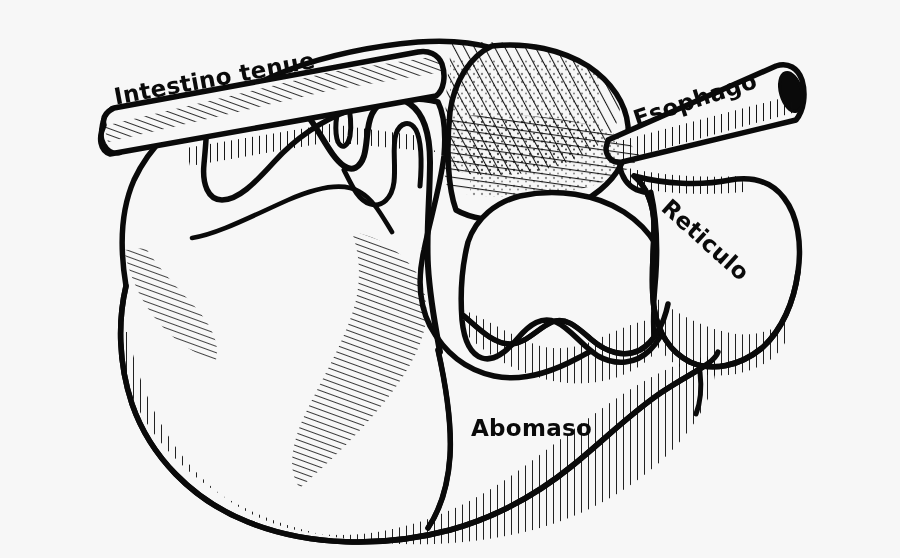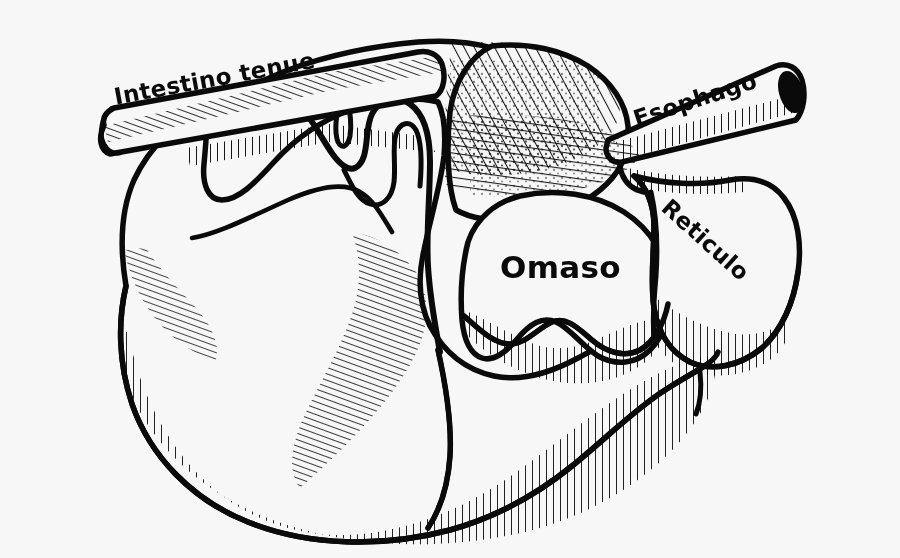--- a/index.html
+++ b/index.html
@@ -341,16 +341,16 @@
     </g>
   </svg>
 
   <div class="label" id="label-intestino">Intestino tenue</div>
 
   <div class="label" id="label-esophago">Esophago</div>
 
   <div class="label" id="label-reticulo">Reticulo</div>
 
 
-  <div class="label" id="label-omaso">Omaso</div>
-
+
+  <div class="label" id="label-abomaso">Abomaso</div>
 
 </div>
 
 </body></html>

